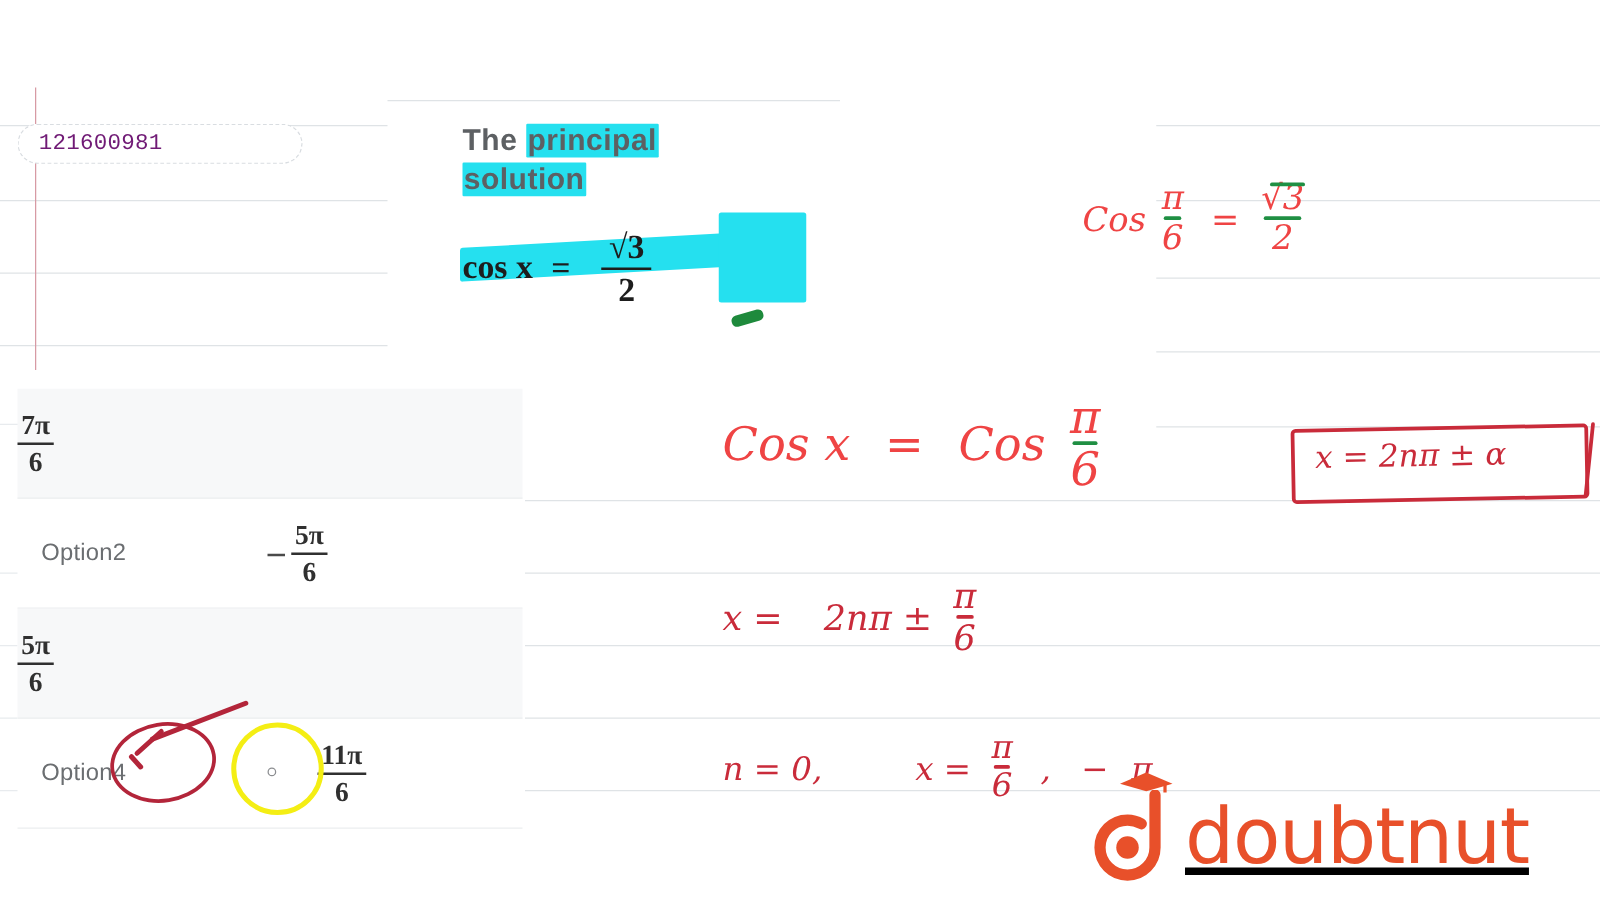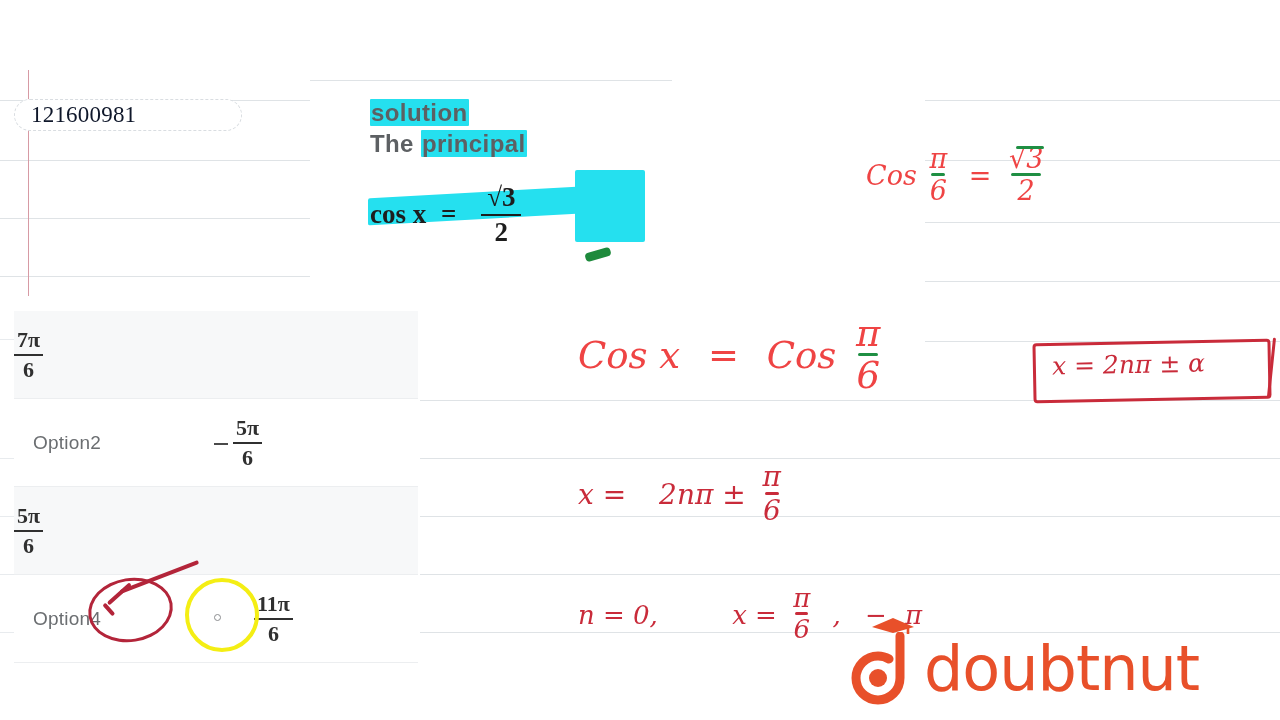--- a/index.html
+++ b/index.html
@@ -15,21 +15,21 @@
   .rule{position:absolute;height:1px;background:#dfe3e6;}
   .rule.soft{background:#e8ebee;}
   .vline{position:absolute;width:1px;background:#d79aa4;}
 
   
   .idchip{
     position:absolute;left:14px;top:99px;width:228px;height:32px;
     border:1px dashed #d9dde1;border-radius:17px;background:#fff;
     display:flex;align-items:center;box-sizing:border-box;padding-left:16px;
   }
-  .idchip span{font-size:23px;color:#0f172a;letter-spacing:.2px;font-family:Liberation Serif, serif;}
+  .idchip span{font-size:18px;color:#701a75;letter-spacing:.2px;font-family:Liberation Mono, monospace;}
 
   
   .qblock{position:absolute;left:370px;top:98px;width:290px;}
   .qline{font-size:24px;color:#5d6063;font-weight:600;line-height:1.28;letter-spacing:.4px;position:relative;}
   .hl{background:#25e0ef;padding:0 1px;border-radius:1px;box-decoration-break:clone;-webkit-box-decoration-break:clone;}
   .eqrow{position:relative;height:62px;margin-top:20px;}
   .eqhl{position:absolute;left:-2px;top:12px;width:265px;height:27px;background:#25e0ef;transform:skewY(-3.2deg);border-radius:2px;}
   .eqhl2{position:absolute;left:205px;top:-9px;width:70px;height:72px;background:#25e0ef;border-radius:2px;}
   .eqtxt{position:absolute;left:0;top:6px;font-family:"Liberation Serif","DejaVu Serif",serif;
          font-size:27px;font-weight:700;color:#1d1d1d;font-style:normal;}
@@ -81,21 +81,21 @@
   .redtick{position:absolute;left:108px;top:602px;width:30px;height:3.5px;background:#b3253a;
            transform:rotate(-42deg);border-radius:2px;transform-origin:left center;}
   .redtick2{position:absolute;left:104px;top:602px;width:15px;height:3.5px;background:#b3253a;
             transform:rotate(48deg);border-radius:2px;transform-origin:left center;}
   .yellowcircle{position:absolute;left:185px;top:578px;width:66px;height:66px;
                 border:4px solid #f4ee14;border-radius:50%;}
   .cursordot{position:absolute;left:214px;top:614px;width:5px;height:5px;border-radius:50%;
              border:1.4px solid #8b8d90;background:#fff;}
 
   
-  .logo{position:absolute;left:844px;top:632px;display:flex;align-items:center;}
+  .logo{position:absolute;left:868px;top:632px;display:flex;align-items:center;text-decoration:underline;}
   .logomark{position:relative;width:74px;height:74px;}
   .wordmark{font-size:62px;color:#e8502a;letter-spacing:-1px;font-weight:400;
             font-family:"DejaVu Sans",sans-serif;margin-left:6px;line-height:1;}
   .cap{position:absolute;left:26px;top:-16px;width:46px;height:18px;}
 </style>
 </head>
 <body>
 
 <div class="stage">
 
@@ -119,22 +119,22 @@
   <div class="rule" style="left:420px;top:574px;width:860px;"></div>
   <div class="rule soft" style="left:0px;top:632px;width:14px;"></div>
   <div class="rule" style="left:420px;top:632px;width:860px;"></div>
   <div class="vline" style="left:28px;top:70px;height:226px;"></div>
 
   <div class="idchip">
     <span>121600981</span>
   </div>
 
   <div class="qblock">
+    <div class="qline"><span>The </span><span class="hl">principal</span></div>
     <div class="qline"><span class="hl">solution</span></div>
-    <div class="qline"><span>The </span><span class="hl">principal</span></div>
 
     <div class="eqrow">
       <div class="eqhl"></div>
       <div class="eqhl2"></div>
       <div class="eqtxt">
         <span>cos x</span>
         <span style="margin:0 8px;">=</span>
         <span class="frac">
           <span class="num">√3</span>
           <span class="bar"></span>

